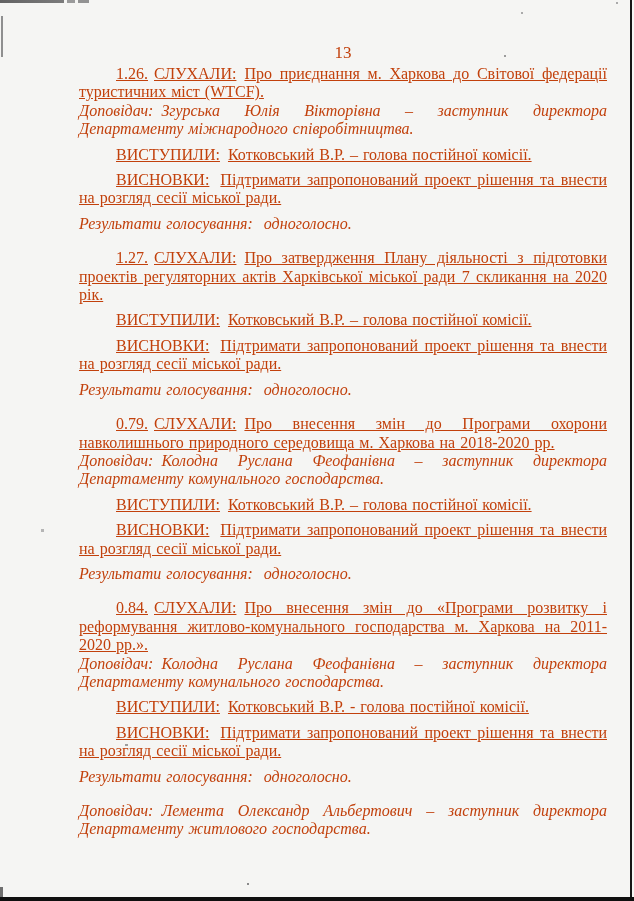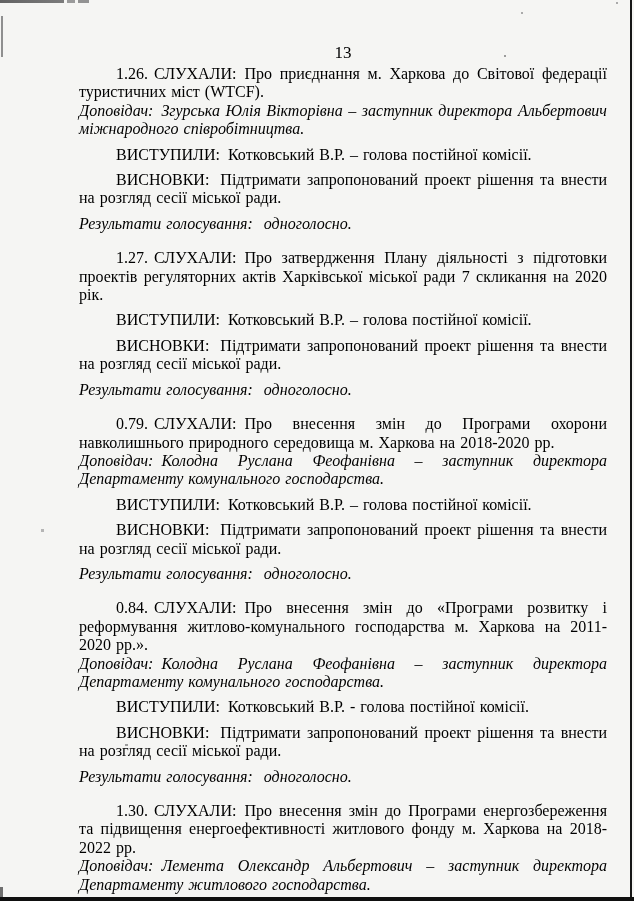--- a/index.html
+++ b/index.html
@@ -7,21 +7,21 @@
     padding: 0;
     background: #e9e9e7;
   }
   .scan-page {
     position: relative;
     width: 634px;
     height: 901px;
     background: #f5f5f3;
     overflow: hidden;
     font-family: "Liberation Serif", serif;
-    color: #000000;
+    color: #c2410c;
     -webkit-font-smoothing: antialiased;
   }
   .content {
     position: absolute;
     left: 79px;
     top: 0;
     width: 528px;
   }
   .page-num {
     margin-top: 44px;
@@ -30,21 +30,21 @@
     font-size: 17px;
     line-height: 18px;
   }
   .p {
     margin: 0;
     text-align: justify;
     font-size: 16px;
     line-height: 18.4px;
     word-spacing: 1px;
   }
-  .indent { text-indent: 37px; }
+  .indent { text-indent: 37px; text-decoration: underline; }
   .it { font-style: italic; }
   .mt7 { margin-top: 7px; }
   .item { margin-top: 16px; }
   .num { margin-right: 6px; }
   .lbl { margin-right: 8px; }
   .lbl-wide { margin-right: 11px; }
   
   .edge-right {
     position: absolute;
     right: 2px; top: 0;
@@ -111,21 +111,21 @@
   <div class="speck s4"></div>
   <div class="speck s5"></div>
   <div class="speck s6"></div>
 
   <div class="content">
 
     <div class="page-num">13</div>
 
     <div class="agenda-item">
       <p class="p indent"><span class="num">1.26.</span><span class="lbl">СЛУХАЛИ:</span><span>Про приєднання м. Харкова до Світової федерації туристичних міст  (WTCF).</span></p>
-      <p class="p it"><span class="lbl">Доповідач:</span><span>Згурська Юлія Вікторівна – заступник директора Альбертович міжнародного співробітництва.</span></p>
+      <p class="p it"><span class="lbl">Доповідач:</span><span>Згурська Юлія Вікторівна – заступник директора Департаменту міжнародного співробітництва.</span></p>
       <p class="p indent mt7"><span class="lbl">ВИСТУПИЛИ:</span><span>Котковський В.Р. – голова постійної комісії.</span></p>
       <p class="p indent mt7"><span class="lbl-wide">ВИСНОВКИ:</span><span>Підтримати запропонований проект рішення та внести на розгляд сесії міської ради.</span></p>
       <p class="p it mt7"><span class="lbl-wide">Результати голосування:</span><span>одноголосно.</span></p>
     </div>
 
     <div class="agenda-item item">
       <p class="p indent"><span class="num">1.27.</span><span class="lbl">СЛУХАЛИ:</span><span>Про затвердження Плану діяльності з підготовки проектів регуляторних актів Харківської міської ради 7 скликання на 2020 рік.</span></p>
       <p class="p indent mt7"><span class="lbl">ВИСТУПИЛИ:</span><span>Котковський В.Р. – голова постійної комісії.</span></p>
       <p class="p indent mt7"><span class="lbl-wide">ВИСНОВКИ:</span><span>Підтримати запропонований проект рішення та внести на розгляд сесії міської ради.</span></p>
       <p class="p it mt7"><span class="lbl-wide">Результати голосування:</span><span>одноголосно.</span></p>
@@ -141,21 +141,20 @@
 
     <div class="agenda-item item">
       <p class="p indent"><span class="num">0.84.</span><span class="lbl">СЛУХАЛИ:</span><span>Про внесення змін до «Програми розвитку і реформування житлово-комунального господарства м. Харкова на 2011-2020 рр.».</span></p>
       <p class="p it"><span class="lbl">Доповідач:</span><span>Колодна Руслана Феофанівна – заступник директора Департаменту комунального господарства.</span></p>
       <p class="p indent mt7"><span class="lbl">ВИСТУПИЛИ:</span><span>Котковський В.Р. - голова постійної комісії.</span></p>
       <p class="p indent mt7"><span class="lbl-wide">ВИСНОВКИ:</span><span>Підтримати запропонований проект рішення та внести на розгляд сесії міської ради.</span></p>
       <p class="p it mt7"><span class="lbl-wide">Результати голосування:</span><span>одноголосно.</span></p>
     </div>
 
     <div class="agenda-item item">
-      <p class="p indent"><span class="num">1.30.</span><span class="lbl">СЛУХАЛИ:</span><span>Про внесення змін до Програми енергозбереження та підвищення енергоефективності житлового фонду м. Харкова на 2018-2022 рр.</span></p>
       <p class="p it"><span class="lbl">Доповідач:</span><span>Лемента Олександр Альбертович – заступник директора Департаменту житлового господарства.</span></p>
     </div>
 
   </div>
 
   <div class="edge-right"></div>
   <div class="edge-bottom"></div>
 </div>
 
 </body></html>

